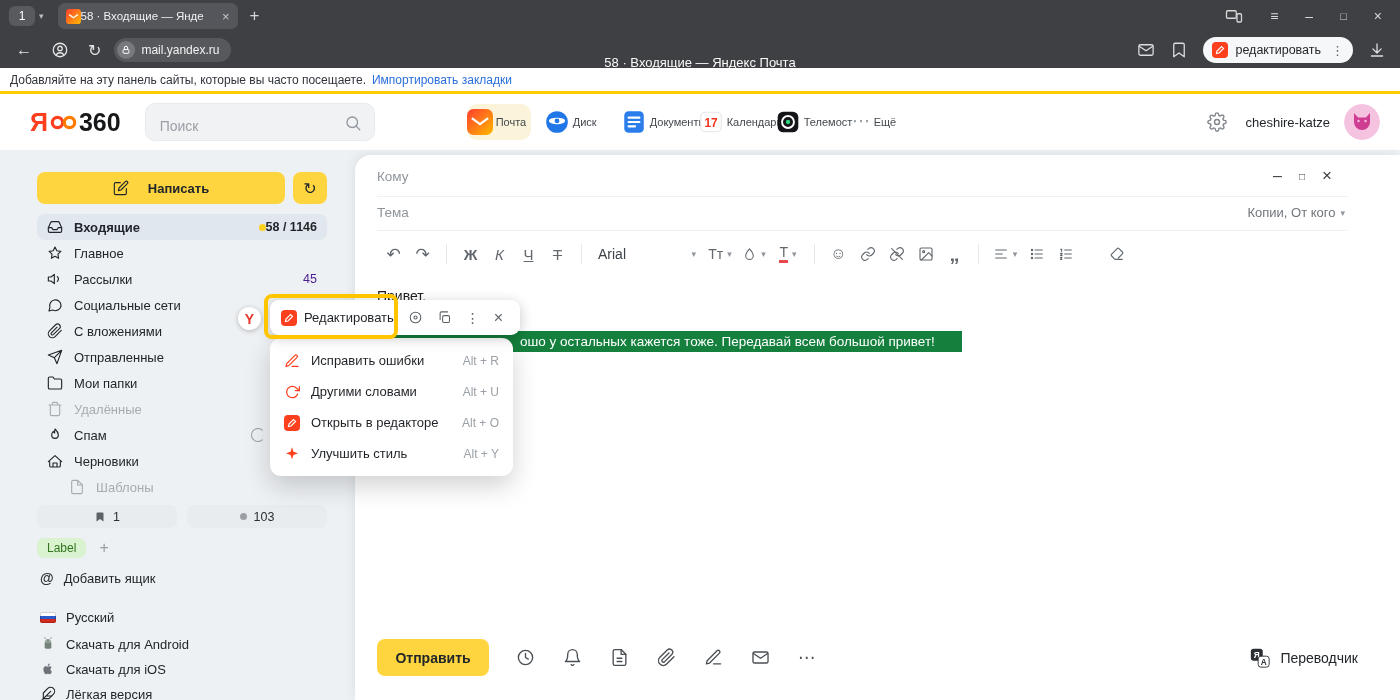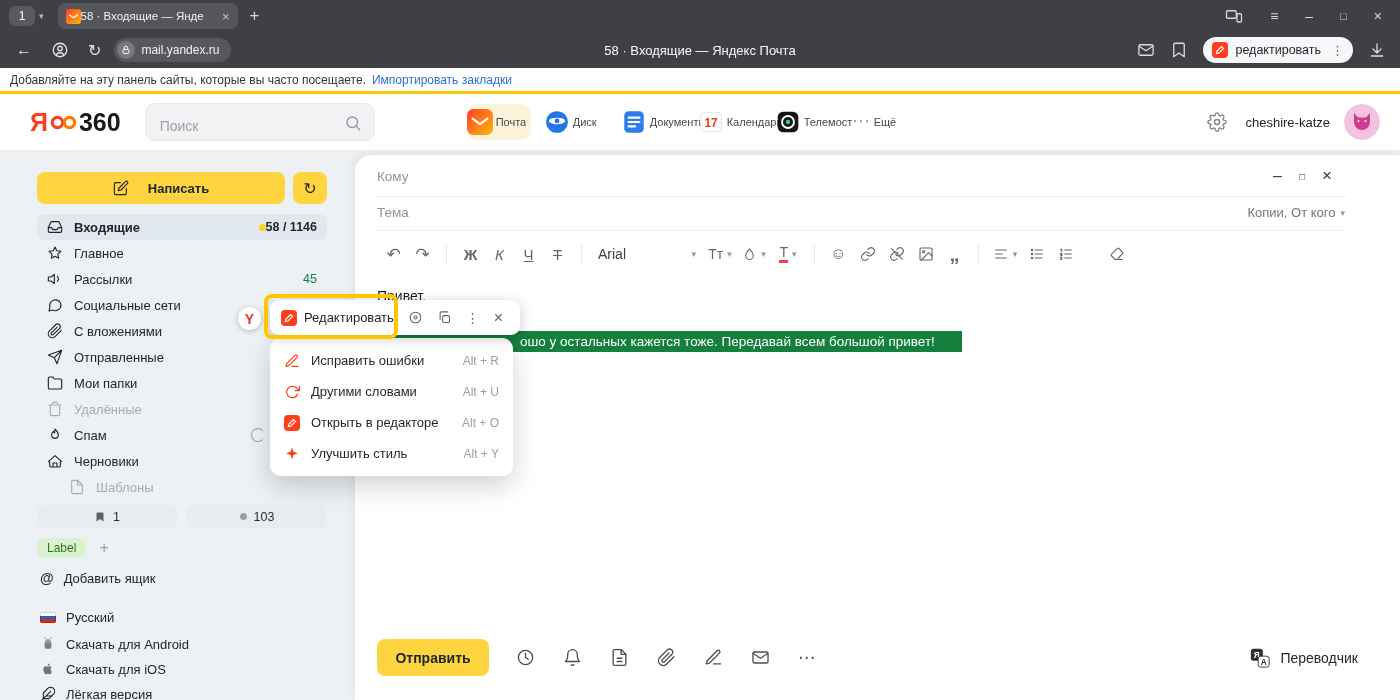--- a/index.html
+++ b/index.html
@@ -17,21 +17,21 @@
 .tab .ttl{flex:1;font-size:11.5px;color:#f0f1f2;white-space:nowrap;overflow:hidden}
 .tab .x{color:#c7c8ca;font-size:13px}
 .newtab{margin-left:12px;color:#d6d7d9;font-size:17px}
 .winctl{margin-left:auto;display:flex;align-items:center;gap:27px;margin-right:18px;color:#d6d7d9;font-size:14px}
 .winctl .mx{font-size:11px}
 .addrbar{position:absolute;left:0;top:32px;width:1400px;height:36px;background:#3f4043;display:flex;align-items:center;color:#dfe0e2}
 .nav{display:flex;align-items:center;gap:19px;margin-left:16px;font-size:16px;color:#e3e4e6}
 .urlpill{margin-left:13px;height:24px;background:#56585c;border-radius:12px;display:flex;align-items:center;gap:6px;padding:0 12px 0 3px}
 .lockc{width:18px;height:18px;border-radius:50%;background:#77797e;display:flex;align-items:center;justify-content:center;color:#fff}
 .urltxt{font-size:12px;color:#f2f3f4}
-.atitle{position:absolute;left:300px;right:300px;top:32px;height:36px;display:flex;align-items:center;justify-content:center;font-size:13px;color:#fafafa;pointer-events:none}
+.atitle{position:absolute;left:300px;right:300px;top:44px;height:36px;display:flex;align-items:center;justify-content:center;font-size:13px;color:#fafafa;pointer-events:none}
 .aright{margin-left:auto;display:flex;align-items:center;gap:15px;margin-right:14px;color:#dcdde0}
 .editpill{height:26px;background:#f6f7f8;border-radius:13px;display:flex;align-items:center;gap:7px;padding:0 9px;color:#24282c;font-size:12.5px}
 .editpill .dots{color:#5f6368;margin-left:3px;font-size:13px}
 .redsq{width:16px;height:16px;border-radius:4px;background:#fc3f1d;position:relative;flex:none}
 .redsq svg{position:absolute;inset:2px;width:12px;height:12px}
 .bmbar{position:absolute;left:0;top:68px;width:1400px;height:23px;background:#fff;display:flex;align-items:center;font-size:12px;color:#30343a;padding-left:10px;gap:6px}
 .bmbar .lnk{color:#2a6fdb}
 .accentline{position:absolute;left:0;top:91px;width:1400px;height:3px;background:#fecb00}
 
 .header360{position:absolute;left:0;top:94px;width:1400px;height:56px;background:#fff;display:flex;align-items:center;padding-left:30px}
@@ -54,21 +54,21 @@
 .content{position:absolute;left:0;top:150px;width:1400px;height:550px}
 .sidebar{position:absolute;left:0;top:0;width:355px;height:550px}
 .composer-row{position:absolute;left:37px;top:22px;display:flex;gap:8px}
 .writebtn{width:248px;height:32px;background:#ffd53f;border:none;border-radius:8px;display:flex;align-items:center;justify-content:center;gap:19px;font-size:13px;font-weight:bold;color:#21262b;font-family:inherit}
 .syncbtn{width:34px;height:32px;background:#ffd53f;border:none;border-radius:8px;display:flex;align-items:center;justify-content:center;color:#21262b;font-size:16px}
 .folders{position:absolute;left:37px;top:64px;width:290px}
 .fitem{height:26px;display:flex;align-items:center;gap:11px;padding:0 10px;border-radius:8px;font-size:13px;color:#21262b}
 .fitem.active{background:#e1e7ee;font-weight:bold}
 .fitem.muted{color:#a6acb2}
 .fitem.indent{padding-left:32px}
-.fcount{margin-left:auto;font-size:12.5px;color:#15803d}
+.fcount{margin-left:auto;font-size:12.5px;color:#4c1d95}
 .fcount.dark{color:#1f2327;display:flex;align-items:center;}
 .ydot{width:7px;height:7px;border-radius:50%;background:#ffd21e}
 .arcspin{width:14px;height:14px;border:1.6px solid #9aa0a6;border-right-color:transparent;border-radius:50%;margin-left:auto;margin-right:52px}
 .pillrow{position:absolute;left:37px;top:355px;display:flex;gap:10px}
 .cpill{width:140px;height:23px;background:#e9ecef;border-radius:7px;display:flex;align-items:center;justify-content:center;gap:7px;font-size:12.5px;color:#2a2f34}
 .gdot{width:7px;height:7px;border-radius:50%;background:#9aa0a6}
 .labelrow{position:absolute;left:37px;top:388px;display:flex;align-items:center;gap:13px}
 .ltag{background:#d9f2cf;color:#31761d;font-size:12px;padding:3px 10px;border-radius:7px}
 .lplus{color:#9aa0a6;font-size:16px}
 .addbox{position:absolute;left:40px;top:420px;display:flex;align-items:center;gap:10px;font-size:13px;color:#21262b}

